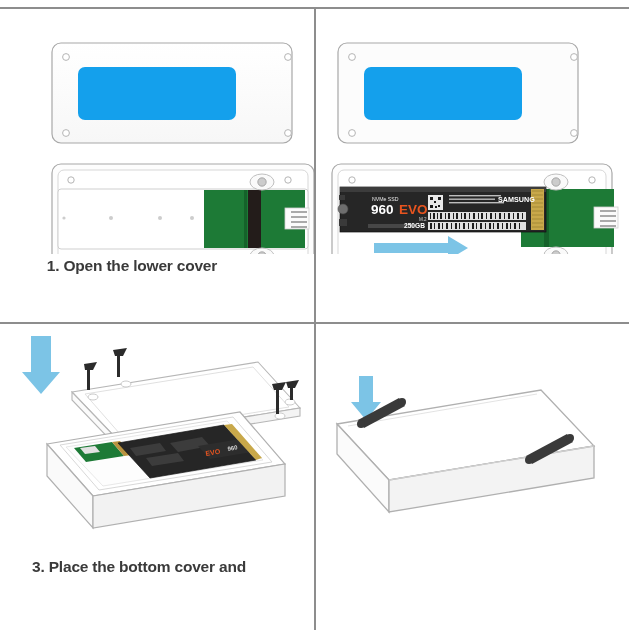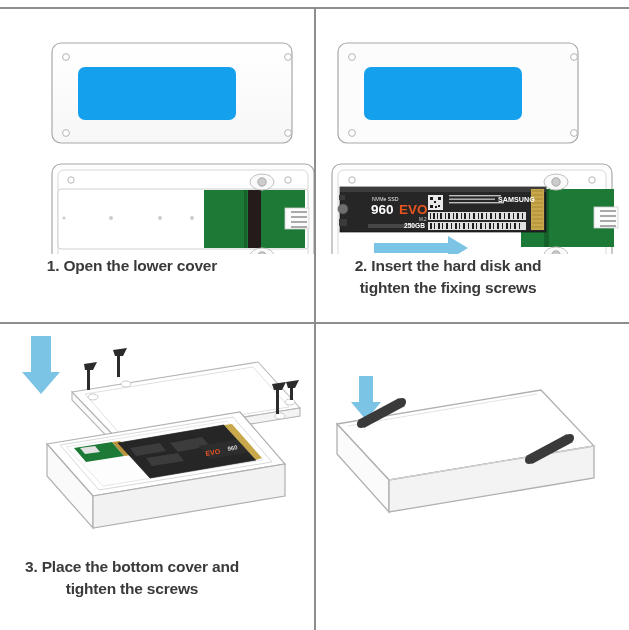--- a/index.html
+++ b/index.html
@@ -22,21 +22,21 @@
   .p3{left:0;top:324px;}
   .p4{left:316px;top:324px;}
 
   .art{position:absolute;left:0;top:0;width:314px;height:245px;}
   .caption{
     position:absolute;left:0;top:246px;width:264px;
     text-align:center;color:#3a3a3a;
     font-size:15.5px;font-weight:bold;line-height:1.45;
     letter-spacing:-0.2px;
   }
-  .p3 .caption, .p4 .caption{top:232px;}
+  .p3 .caption, .p4 .caption{top:232px;margin-left:7px;}
   svg{display:block;}
 </style>
 </head>
 <body>
 
 <div class="sheet">
 
   <div class="top-rule"></div>
   <div class="v-rule"></div>
   <div class="h-rule"></div>
@@ -231,24 +231,20 @@
             </g>
             <text x="88" y="219" font-family="'Liberation Sans', sans-serif" font-size="6.6" font-weight="bold" fill="#ffffff">250GB</text>
           </g>
         </g>
 
         <g>
           <path d="M58 240 L132 240 L132 233 L152 245 L132 257 L132 250 L58 250 Z" fill="#7cc4e6" transform="translate(0,-6)"></path>
         </g>
       </svg>
     </div>
-    <div class="caption">
-      <div>2. Insert the hard disk and</div>
-      <div>tighten the fixing screws</div>
-    </div>
   </div>
 
   <div class="panel p3">
     <div class="art">
       <svg width="314" height="232" viewBox="0 0 314 232">
 
         <g>
           <path d="M31 12 L51 12 L51 48 L60 48 L41 70 L22 48 L31 48 Z" fill="#7cc4e6"></path>
         </g>
 
@@ -307,21 +303,20 @@
               <text x="228" y="127" font-family="'Liberation Sans', sans-serif" font-size="6" font-weight="bold" fill="#d8d8d8" transform="rotate(-10 228 127)">960</text>
             </g>
 
             <path d="M224 101 L232 100 L262 134 L256 136 Z" fill="#c8a84a"></path>
           </g>
         </g>
       </svg>
     </div>
     <div class="caption">
       <div>3. Place the bottom cover and</div>
-      <div>tighten the screws</div>
     </div>
   </div>
 
   <div class="panel p4">
     <div class="art">
       <svg width="314" height="232" viewBox="0 0 314 232">
 
         <g>
           <path d="M43 52 L57 52 L57 78 L65 78 L50 96 L35 78 L43 78 Z" fill="#7cc4e6"></path>
         </g>

